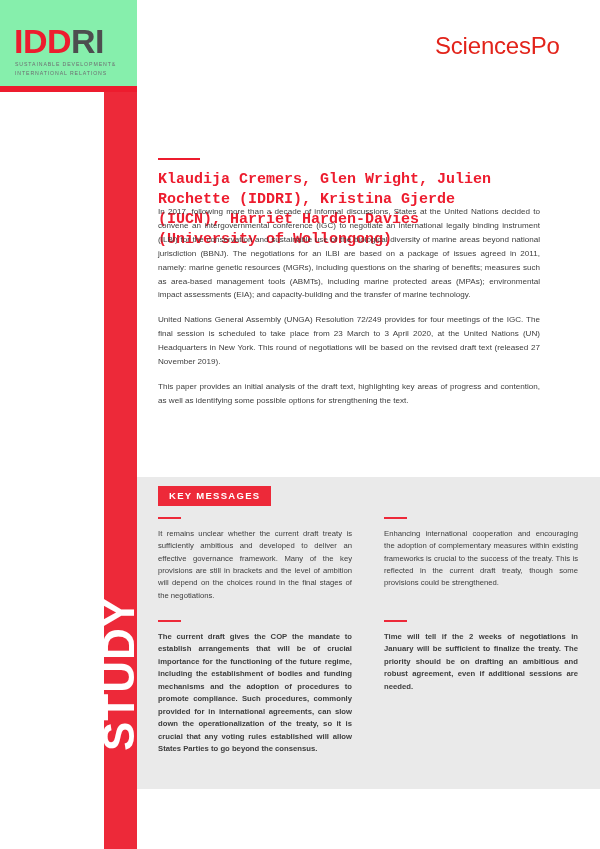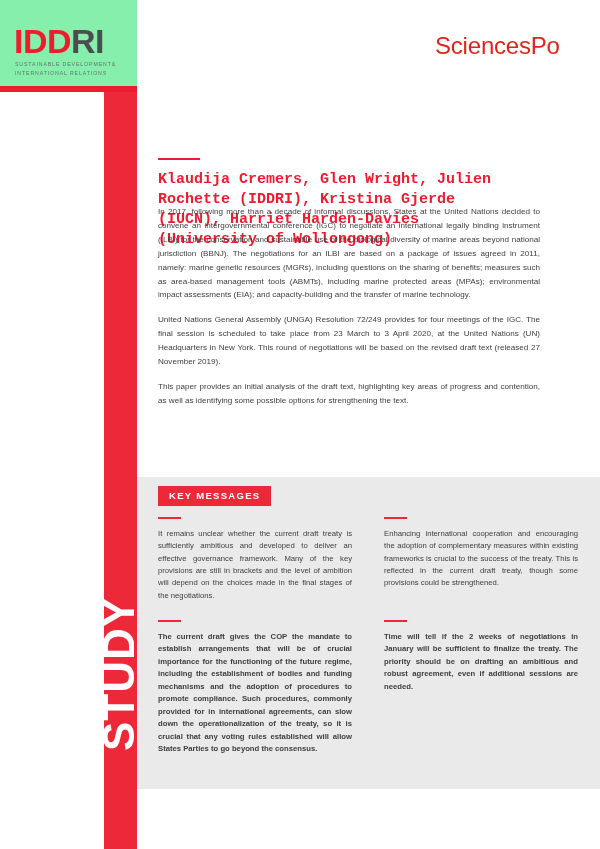--- a/index.html
+++ b/index.html
@@ -245,21 +245,21 @@
     <p>In 2017, following more than a decade of informal discussions, States at the United Nations decided to convene an intergovernmental conference (IGC) to negotiate an international legally binding instrument (ILBI) for the conservation and sustainable use of the biological diversity of marine areas beyond national jurisdiction (BBNJ). The negotiations for an ILBI are based on a package of issues agreed in 2011, namely: marine genetic resources (MGRs), including questions on the sharing of benefits; measures such as area-based management tools (ABMTs), including marine protected areas (MPAs); environmental impact assessments (EIA); and capacity-building and the transfer of marine technology.</p>
     <p>United Nations General Assembly (UNGA) Resolution 72/249 provides for four meetings of the IGC. The final session is scheduled to take place from 23 March to 3 April 2020, at the United Nations (UN) Headquarters in New York. This round of negotiations will be based on the revised draft text (released 27 November 2019).</p>
     <p>This paper provides an initial analysis of the draft text, highlighting key areas of progress and contention, as well as identifying some possible options for strengthening the text.</p>
   </div>
 
   <div class="km-panel">
     <div class="km-tag">KEY MESSAGES</div>
     <div class="km-grid">
       <div class="km-item">
         <div class="km-dash"></div>
-        <div class="km-text">It remains unclear whether the current draft treaty is sufficiently ambitious and developed to deliver an effective governance framework. Many of the key provisions are still in brackets and the level of ambition will depend on the choices made in the final stages of the negotiations.</div>
+        <div class="km-text">It remains unclear whether the current draft treaty is sufficiently ambitious and developed to deliver an effective governance framework. Many of the key provisions are still in brackets and the level of ambition will depend on the choices round in the final stages of the negotiations.</div>
       </div>
       <div class="km-item">
         <div class="km-dash"></div>
         <div class="km-text">Enhancing international cooperation and encouraging the adoption of complementary measures within existing frameworks is crucial to the success of the treaty. This is reflected in the current draft treaty, though some provisions could be strengthened.</div>
       </div>
       <div class="km-item tall">
         <div class="km-dash"></div>
         <div class="km-text">The current draft gives the COP the mandate to establish arrangements that will be of crucial importance for the functioning of the future regime, including the establishment of bodies and funding mechanisms and the adoption of procedures to promote compliance. Such procedures, commonly provided for in international agreements, can slow down the operationalization of the treaty, so it is crucial that any voting rules established will allow States Parties to go beyond the consensus.</div>
       </div>
       <div class="km-item tall">

